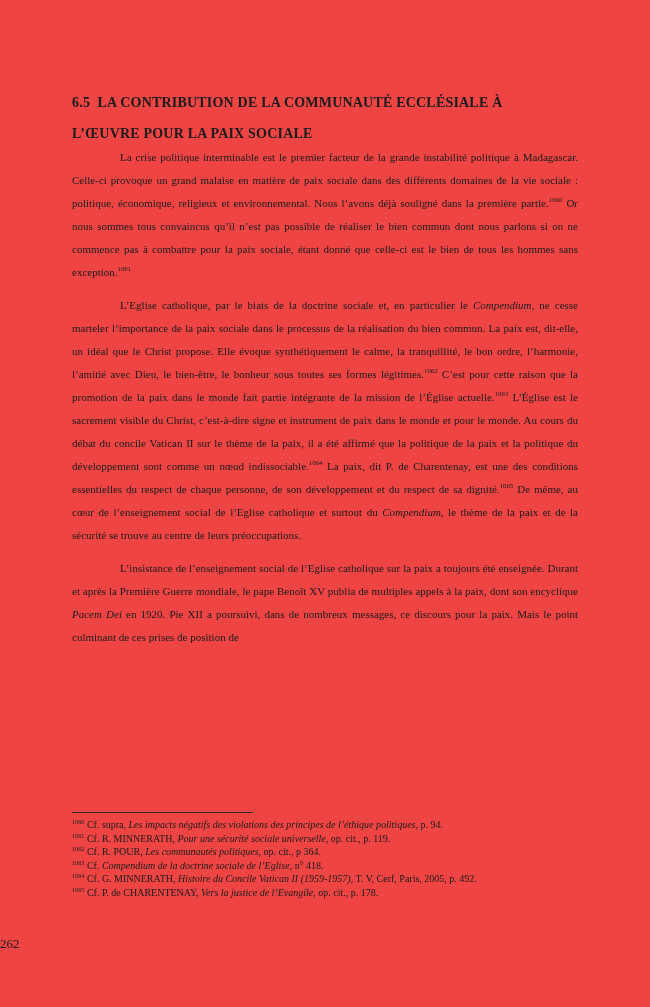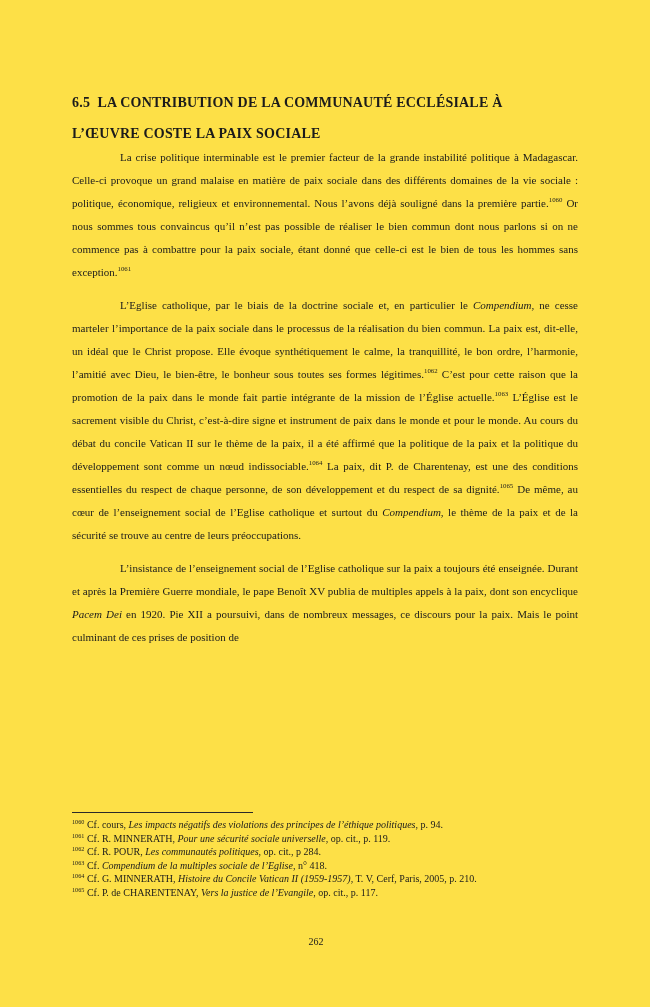--- a/index.html
+++ b/index.html
@@ -7,21 +7,21 @@
   body {
     background: #ffffff;
     font-family: "Liberation Serif", serif;
     color: #1b1b1b;
     position: relative;
     overflow: hidden;
   }
   .page {
     position: absolute;
     inset: 0;
-    background: #fde047;
+    background: #ef4444;
   }
   .heading {
     position: absolute;
     top: 87px;
     left: 72px;
     right: 72px;
     font-size: 14px;
     font-weight: bold;
     line-height: 31px;
     letter-spacing: 0.2px;
@@ -59,45 +59,45 @@
     height: 0;
     border-top: 1px solid #2a2a2a;
     margin-bottom: 5px;
   }
   .footnote { margin: 0; }
   .page-number {
     position: absolute;
     top: 936px;
     left: 0;
     right: 18px;
-    text-align: center;
-    font-size: 10px;
+    text-align: left;
+    font-size: 13px;
   }
 </style>
 </head>
 <body>
 
 <div class="page">
 
   <h1 class="heading">
     <span class="hline">6.5&nbsp; LA CONTRIBUTION DE LA COMMUNAUTÉ ECCLÉSIALE À</span>
-    <span class="hline">L’ŒUVRE COSTE LA PAIX SOCIALE</span>
+    <span class="hline">L’ŒUVRE POUR LA PAIX SOCIALE</span>
   </h1>
 
   <div class="body-text">
     <p class="para"><span>La crise politique interminable est le premier facteur de la grande instabilité politique à Madagascar. Celle-ci provoque un grand malaise en matière de paix sociale dans des différents domaines de la vie sociale : politique, économique, religieux et environnemental. Nous l’avons déjà souligné dans la première partie.</span><sup>1060</sup><span> Or nous sommes tous convaincus qu’il n’est pas possible de réaliser le bien commun dont nous parlons si on ne commence pas à combattre pour la paix sociale, étant donné que celle-ci est le bien de tous les hommes sans exception.</span><sup>1061</sup></p>
     <p class="para"><span>L’Eglise catholique, par le biais de la doctrine sociale et, en particulier le </span><i>Compendium,</i><span> ne cesse marteler l’importance de la paix sociale dans le processus de la réalisation du bien commun. La paix est, dit-elle, un idéal que le Christ propose. Elle évoque synthétiquement le calme, la tranquillité, le bon ordre, l’harmonie, l’amitié avec Dieu, le bien-être, le bonheur sous toutes ses formes légitimes.</span><sup>1062</sup><span> C’est pour cette raison que la promotion de la paix dans le monde fait partie intégrante de la mission de l’Église actuelle.</span><sup>1063</sup><span> L’Église est le sacrement visible du Christ, c’est-à-dire signe et instrument de paix dans le monde et pour le monde. Au cours du débat du concile Vatican II sur le thème de la paix, il a été affirmé que la politique de la paix et la politique du développement sont comme un nœud indissociable.</span><sup>1064</sup><span> La paix, dit P. de Charentenay, est une des conditions essentielles du respect de chaque personne, de son développement et du respect de sa dignité.</span><sup>1065</sup><span> De même, au cœur de l’enseignement social de l’Eglise catholique et surtout du </span><i>Compendium,</i><span> le thème de la paix et de la sécurité se trouve au centre de leurs préoccupations.</span></p>
     <p class="para"><span>L’insistance de l’enseignement social de l’Eglise catholique sur la paix a toujours été enseignée. Durant et après la Première Guerre mondiale, le pape Benoît XV publia de multiples appels à la paix, dont son encyclique </span><i>Pacem Dei</i><span> en 1920. Pie XII a poursuivi, dans de nombreux messages, ce discours pour la paix. Mais le point culminant de ces prises de position de</span></p>
   </div>
 
   <div class="footnotes">
     <div class="fn-separator"></div>
-    <div class="footnote"><sup>1060</sup><span> Cf. cours, </span><i>Les impacts négatifs des violations des principes de l’éthique politiques</i><span>, p. 94.</span></div>
+    <div class="footnote"><sup>1060</sup><span> Cf. supra, </span><i>Les impacts négatifs des violations des principes de l’éthique politiques</i><span>, p. 94.</span></div>
     <div class="footnote"><sup>1061</sup><span> Cf. R. MINNERATH, </span><i>Pour une sécurité sociale universelle</i><span>, op. cit., p. 119.</span></div>
-    <div class="footnote"><sup>1062</sup><span> Cf. R. POUR, </span><i>Les communautés politiques</i><span>, op. cit., p 284.</span></div>
-    <div class="footnote"><sup>1063</sup><span> Cf. </span><i>Compendium de la multiples sociale de l’Eglise</i><span>, n° 418.</span></div>
-    <div class="footnote"><sup>1064</sup><span> Cf. G. MINNERATH, </span><i>Histoire du Concile Vatican II (1959-1957)</i><span>, T. V, Cerf, Paris, 2005, p. 210.</span></div>
-    <div class="footnote"><sup>1065</sup><span> Cf. P. de CHARENTENAY, </span><i>Vers la justice de l’Evangile</i><span>, op. cit., p. 117.</span></div>
+    <div class="footnote"><sup>1062</sup><span> Cf. R. POUR, </span><i>Les communautés politiques</i><span>, op. cit., p 364.</span></div>
+    <div class="footnote"><sup>1063</sup><span> Cf. </span><i>Compendium de la doctrine sociale de l’Eglise</i><span>, n° 418.</span></div>
+    <div class="footnote"><sup>1064</sup><span> Cf. G. MINNERATH, </span><i>Histoire du Concile Vatican II (1959-1957)</i><span>, T. V, Cerf, Paris, 2005, p. 492.</span></div>
+    <div class="footnote"><sup>1065</sup><span> Cf. P. de CHARENTENAY, </span><i>Vers la justice de l’Evangile</i><span>, op. cit., p. 178.</span></div>
   </div>
 
   <div class="page-number">262</div>
 
 </div>
 
 </body></html>

